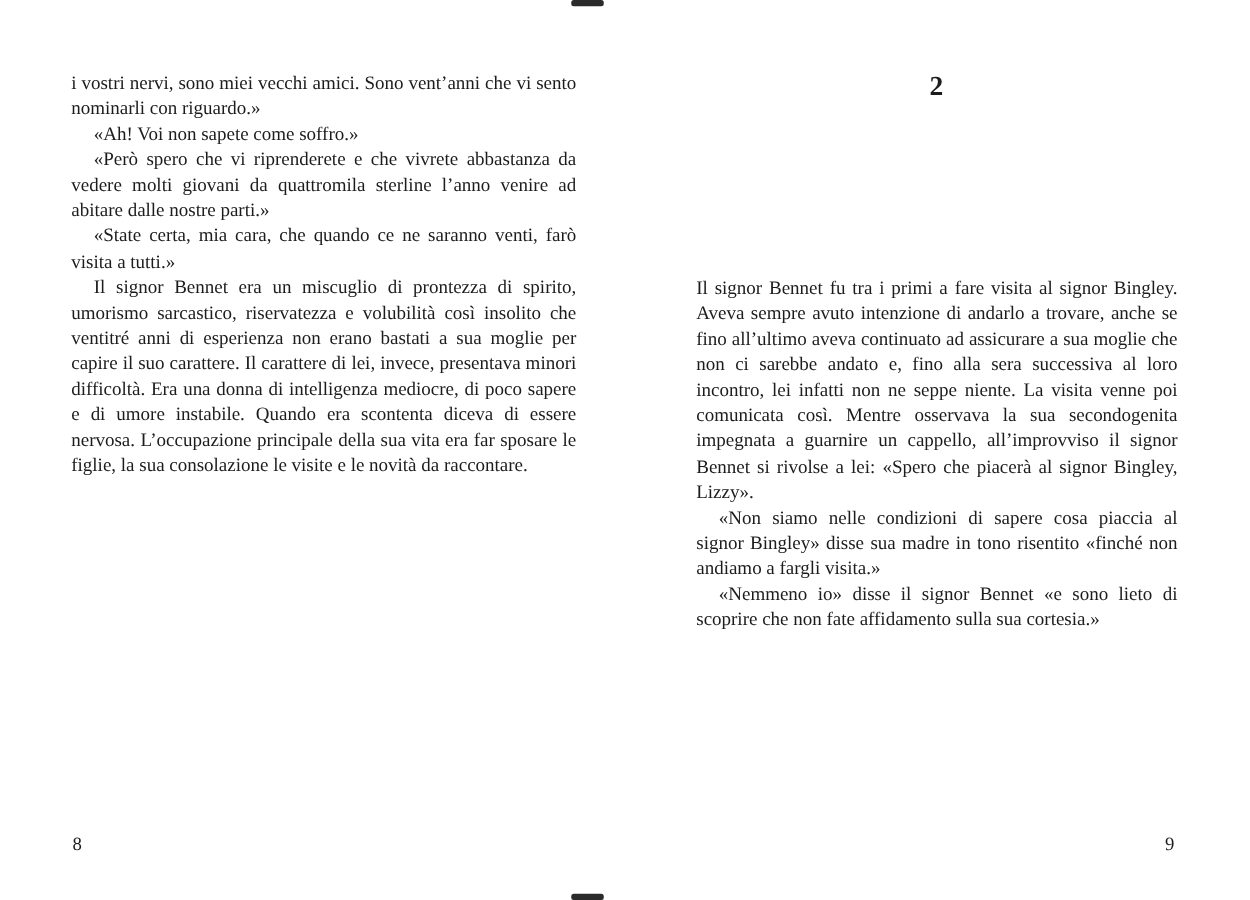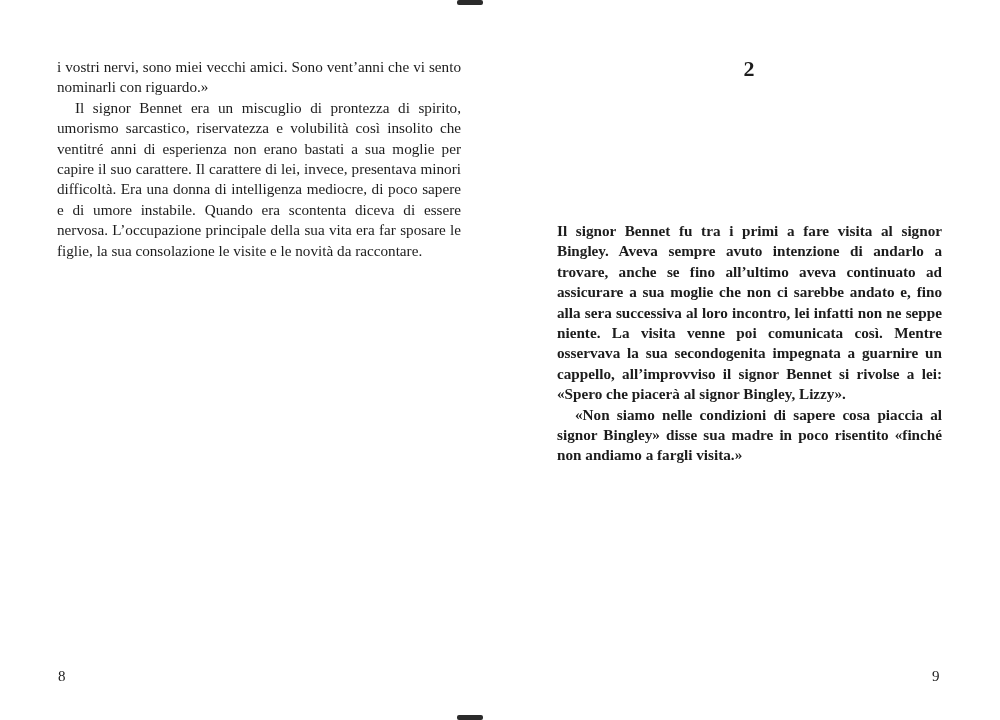--- a/index.html
+++ b/index.html
@@ -46,21 +46,21 @@
   }
   .para.indent { text-indent: 18px; }
 
   .chapter-number {
     text-align: center;
     font-weight: 700;
     font-size: 22px;
     line-height: 24px;
     letter-spacing: 1px;
   }
-  .page.right .text-block { margin-top: 140px; font-weight: bold; }
+  .page.right .text-block { margin-top: 140px; }
 
   .pagenum {
     position: absolute;
     top: 668px;
     font-size: 15px;
     line-height: 16px;
     color: #1c1c1c;
   }
   .pagenum.left-num  { left: 58px; }
   .pagenum.right-num { left: 932px; }
@@ -68,29 +68,33 @@
 </head>
 <body>
 
 <div class="spread">
 
   <div class="edge-mark top"></div>
 
   <div class="page left">
     <div class="text-block">
       <p class="para">i vostri nervi, sono miei vecchi amici. Sono vent’anni che vi sento nominarli con riguardo.»</p>
+      <p class="para indent">«Ah! Voi non sapete come soffro.»</p>
+      <p class="para indent">«Però spero che vi riprenderete e che vivrete abbastanza da vedere molti giovani da quattromila sterline l’anno venire ad abitare dalle nostre parti.»</p>
+      <p class="para indent">«State certa, mia cara, che quando ce ne saranno venti, farò visita a tutti.»</p>
       <p class="para indent">Il signor Bennet era un miscuglio di prontezza di spirito, umorismo sarcastico, riservatezza e volubilità così insolito che ventitré anni di esperienza non erano bastati a sua moglie per capire il suo carattere. Il carattere di lei, invece, presentava minori difficoltà. Era una donna di intelligenza mediocre, di poco sapere e di umore instabile. Quando era scontenta diceva di essere nervosa. L’occupazione principale della sua vita era far sposare le figlie, la sua consolazione le visite e le novità da raccontare.</p>
     </div>
   </div>
 
   <div class="page right">
     <div class="chapter-number">2</div>
     <div class="text-block">
       <p class="para">Il signor Bennet fu tra i primi a fare visita al signor Bingley. Aveva sempre avuto intenzione di andarlo a trovare, anche se fino all’ultimo aveva continuato ad assicurare a sua moglie che non ci sarebbe andato e, fino alla sera successiva al loro incontro, lei infatti non ne seppe niente. La visita venne poi comunicata così. Mentre osservava la sua secondogenita impegnata a guarnire un cappello, all’improvviso il signor Bennet si rivolse a lei: «Spero che piacerà al signor Bingley, Lizzy».</p>
-      <p class="para indent">«Non siamo nelle condizioni di sapere cosa piaccia al signor Bingley» disse sua madre in poco risentito «finché non andiamo a fargli visita.»</p>
+      <p class="para indent">«Non siamo nelle condizioni di sapere cosa piaccia al signor Bingley» disse sua madre in tono risentito «finché non andiamo a fargli visita.»</p>
+      <p class="para indent">«Nemmeno io» disse il signor Bennet «e sono lieto di scoprire che non fate affidamento sulla sua cortesia.»</p>
     </div>
   </div>
 
   <div class="pagenum left-num">8</div>
   <div class="pagenum right-num">9</div>
 
   <div class="edge-mark bottom"></div>
 
 </div>
 

